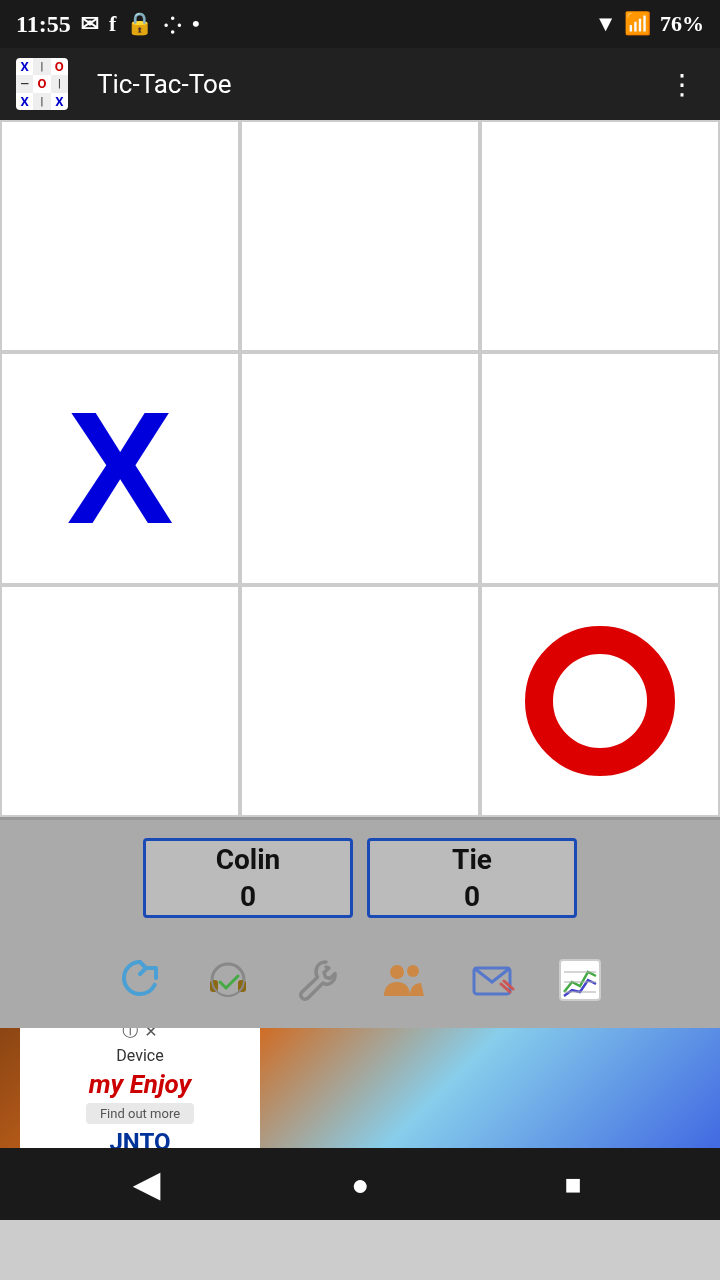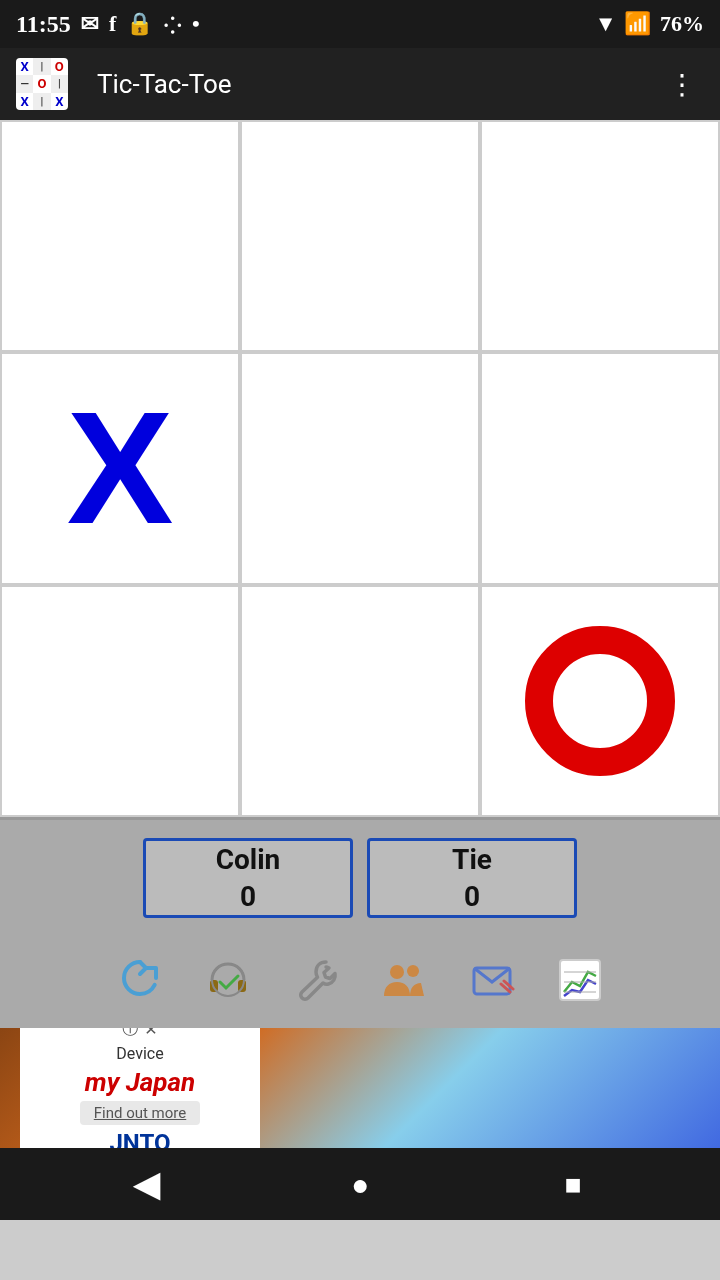--- a/index.html
+++ b/index.html
@@ -330,22 +330,22 @@
   </div>
 </div>
 
 <div class="ad-banner">
   <div class="ad-right">
     <div style="display:flex;align-items:center;gap:6px;">
       <span style="color:#555;font-size:16px;">ⓘ</span>
       <span style="color:#555;font-size:16px;cursor:pointer;">✕</span>
     </div>
     <div style="font-size:16px;color:#333;">Device</div>
-    <div style="font-size:26px;font-weight:bold;color:#cc0000;font-style:italic;">my Japan</div>
-    <div style="font-size:15px;color:#555;background:#e8e8e8;padding:3px 14px;border-radius:4px;cursor:pointer;text-decoration:underline;">Find out more</div>
+    <div style="font-size:26px;font-weight:bold;color:#cc0000;font-style:italic;">my Enjoy</div>
+    <div style="font-size:13px;color:#555;background:#e8e8e8;padding:3px 14px;border-radius:4px;cursor:pointer;">Find out more</div>
     <div style="font-size:24px;font-weight:bold;color:#003399;">JNTO</div>
   </div>
 </div>
 
 <div class="nav-bar">
   <div class="nav-btn">◀</div>
   <div class="nav-btn" style="font-size:30px;">●</div>
   <div class="nav-btn" style="font-size:28px;">■</div>
 </div>
 

